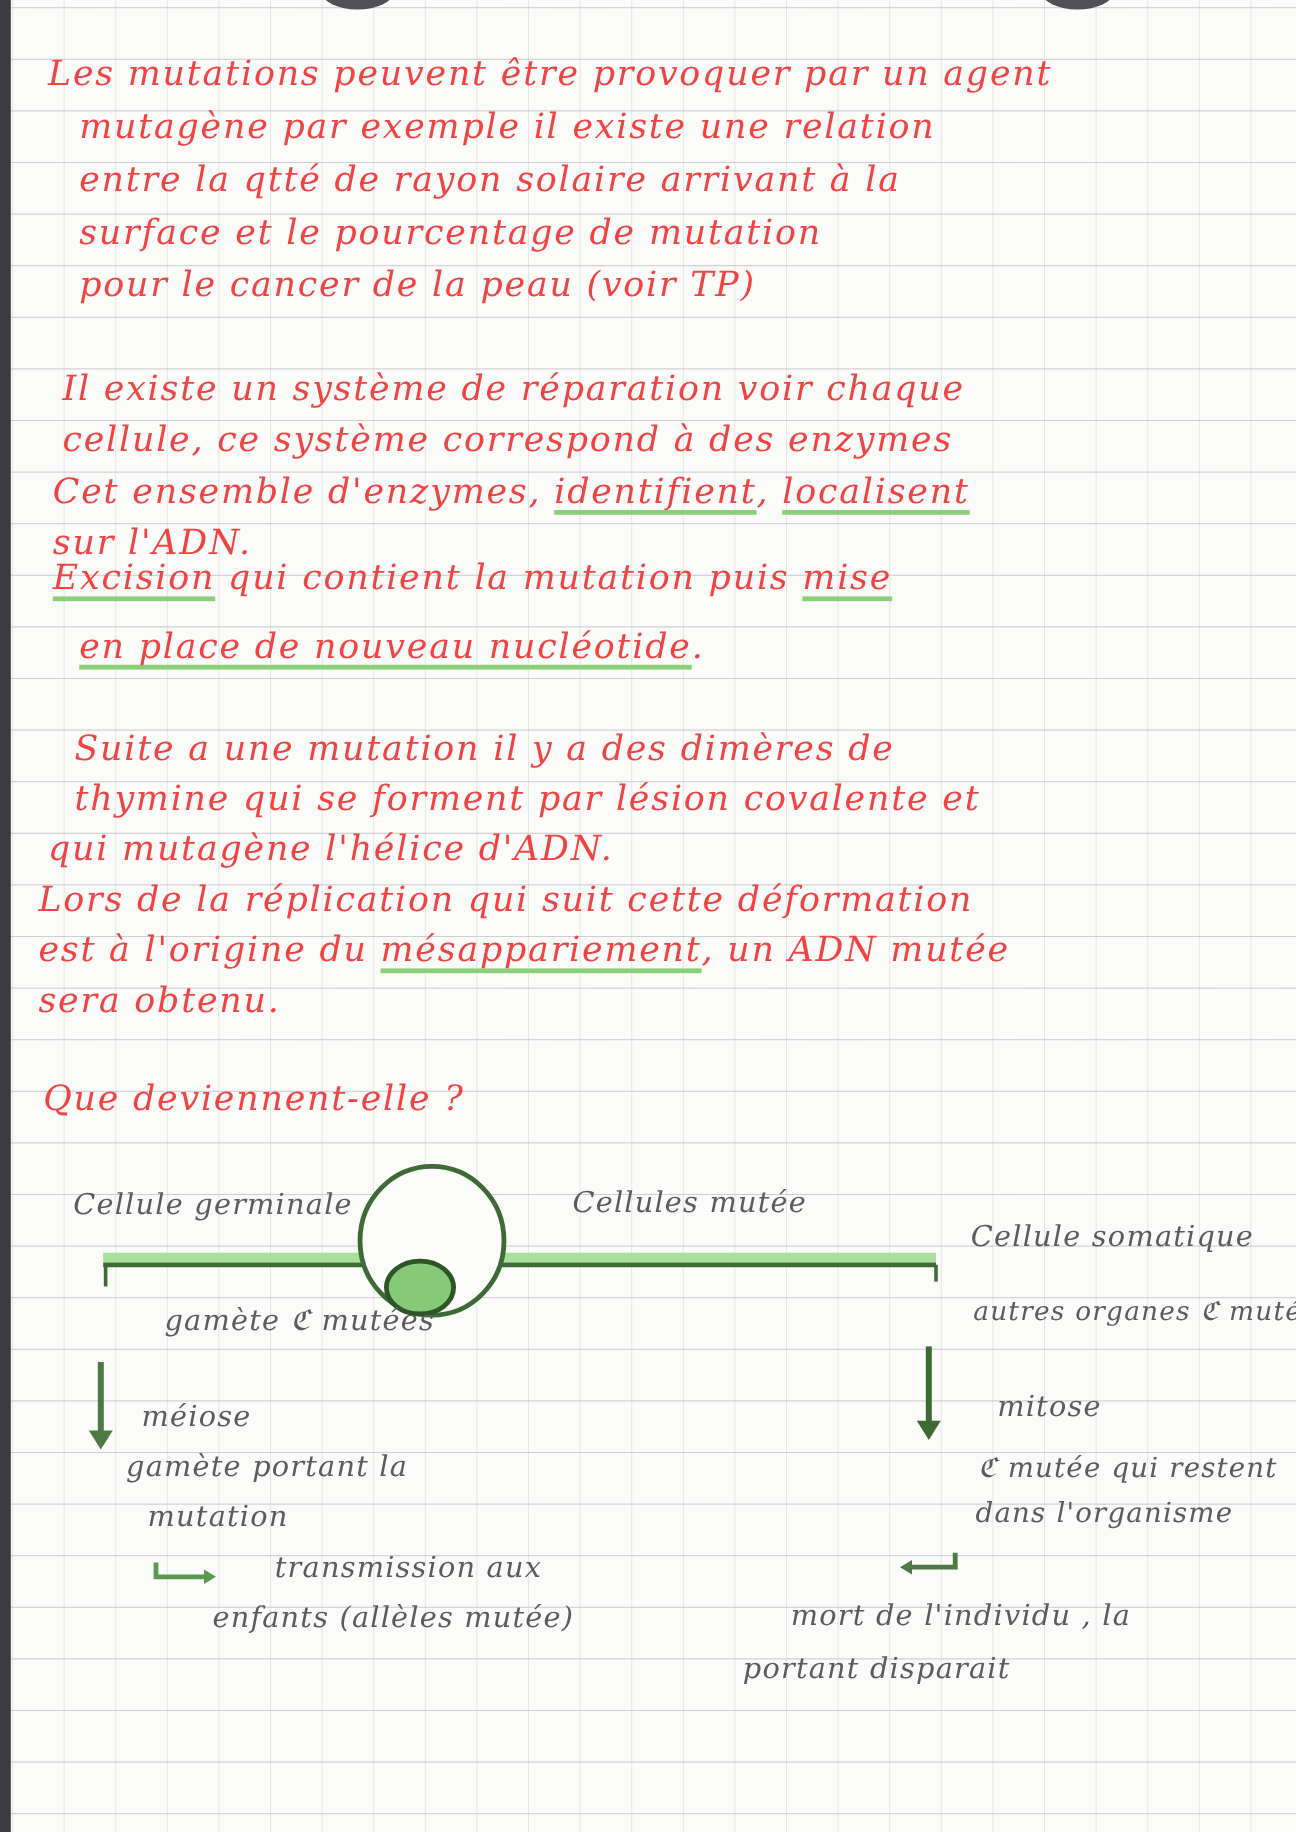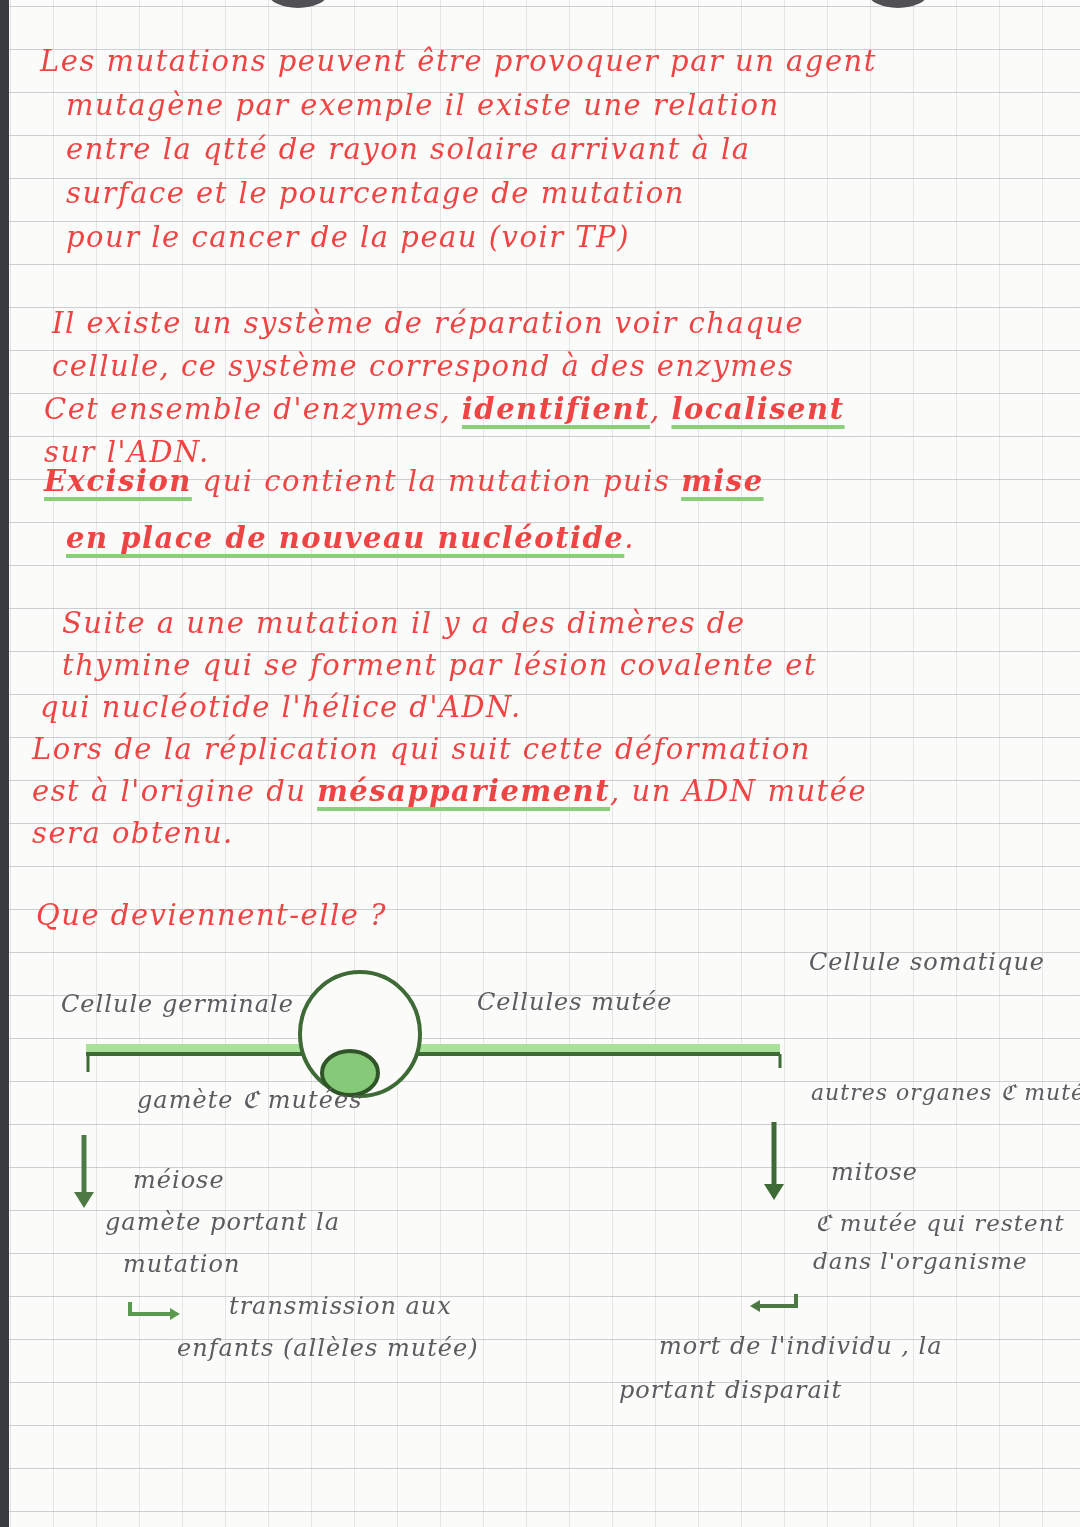--- a/index.html
+++ b/index.html
@@ -23,21 +23,21 @@
       position: absolute; top: -22px; width: 60px; height: 30px;
       border-radius: 50%; background: #505055;
     }
     .line {
       position: absolute; white-space: nowrap;
       font-family: "DejaVu Serif", serif; font-style: italic;
       font-size: 29px; letter-spacing: 1.5px; color: #ef4444;
     }
     .ul {
       text-decoration: underline; text-decoration-color: #8ccf7a;
-      text-decoration-thickness: 4px; text-underline-offset: 6px; font-weight: bold;
+      text-decoration-thickness: 4px; text-underline-offset: 6px;
     }
     .label { position: absolute; white-space: nowrap; font-family: "DejaVu Serif", serif;
       font-style: italic; font-size: 24px; color: #5c5c60; letter-spacing: 1px; margin-left: 37px; }
     svg.diagram { position: absolute; left: 0; top: 0; }
   </style>
 </head>
 <body>
 
 <div class="binding"></div>
 <div class="hole" style="left:268px"></div>
@@ -57,21 +57,21 @@
 <div class="line" style="left:44px;top:435px">sur l'ADN.</div>
 <div class="line" style="left:44px;top:464px">
   <span class="ul">Excision</span><span>  qui contient la mutation puis </span><span class="ul">mise</span>
 </div>
 <div class="line" style="left:66px;top:521px">
   <span class="ul">en place de nouveau nucléotide</span><span>.</span>
 </div>
 
 <div class="line" style="left:62px;top:606px">Suite a une mutation il y a des dimères de</div>
 <div class="line" style="left:62px;top:648px">thymine qui se forment par lésion covalente et</div>
-<div class="line" style="left:40px;top:690px">qui nucléotide l'hélice d'ADN.</div>
+<div class="line" style="left:40px;top:690px">qui mutagène l'hélice d'ADN.</div>
 <div class="line" style="left:32px;top:732px">Lors de la réplication qui suit cette déformation</div>
 <div class="line" style="left:32px;top:774px">
   <span>est à l'origine du </span><span class="ul">mésappariement</span><span>, un ADN mutée</span>
 </div>
 <div class="line" style="left:32px;top:816px">sera obtenu.</div>
 
 <div class="line" style="left:36px;top:898px">Que deviennent-elle ?</div>
 
 <svg class="diagram" width="1080" height="1527">
 
@@ -91,25 +91,25 @@
 
   <path d="M130 1302 L130 1314 L172 1314" fill="none" stroke="#5a9a4e" stroke-width="4"></path>
   <polygon points="170,1308 180,1314 170,1320" fill="#5a9a4e"></polygon>
 
   <path d="M796 1294 L796 1306 L756 1306" fill="none" stroke="#4d7a44" stroke-width="4"></path>
   <polygon points="760,1300 750,1306 760,1312" fill="#4d7a44"></polygon>
 </svg>
 
 <div class="label" style="left:24px;top:990px">Cellule germinale</div>
 <div class="label" style="left:440px;top:988px">Cellules mutée</div>
-<div class="label" style="left:772px;top:948px">Cellule somatique</div>
+<div class="label" style="left:772px;top:1016px">Cellule somatique</div>
 <div class="label" style="left:100px;top:1082px">gamète ℭ mutées</div>
 <div class="label" style="left:774px;top:1076px;font-size:22px">autres organes ℭ mutée</div>
 
-<div class="label" style="left:96px;top:1166px">méiose</div>
+<div class="label" style="left:81px;top:1166px">méiose</div>
 <div class="label" style="left:68px;top:1208px">gamète portant la</div>
 <div class="label" style="left:86px;top:1250px">mutation</div>
 <div class="label" style="left:192px;top:1292px">transmission aux</div>
 <div class="label" style="left:140px;top:1334px">enfants (allèles mutée)</div>
 
 <div class="label" style="left:794px;top:1158px">mitose</div>
 <div class="label" style="left:778px;top:1206px;font-size:23px">ℭ mutée qui restent</div>
 <div class="label" style="left:776px;top:1248px;font-size:23px">dans l'organisme</div>
 <div class="label" style="left:622px;top:1332px">mort de l'individu , la</div>
 <div class="label" style="left:582px;top:1376px">portant disparait</div>

